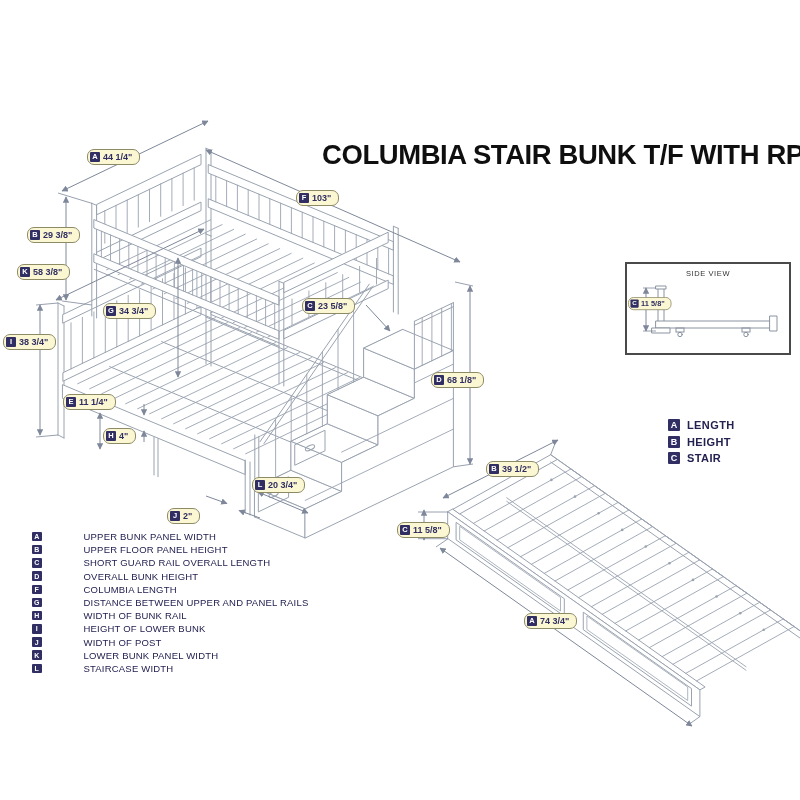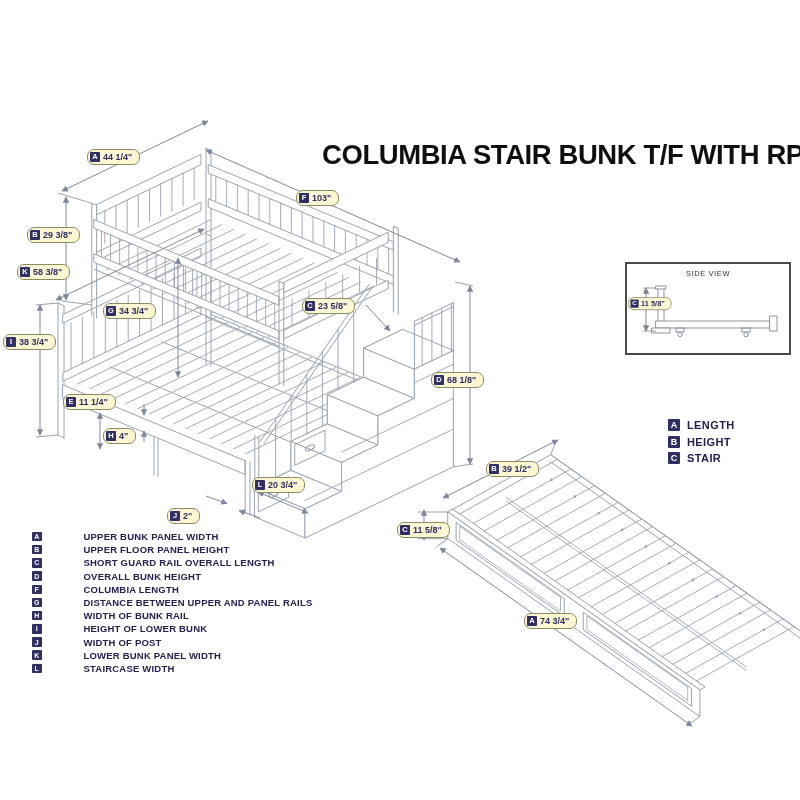--- a/index.html
+++ b/index.html
@@ -24,21 +24,21 @@
   .axis-row{display:flex;align-items:center;gap:7px;margin-bottom:4.5px;}
   .axis-row .bdg{width:12px;height:12px;background:#312e63;color:#fff;font-size:9px;
                  font-weight:bold;display:flex;align-items:center;justify-content:center;
                  border-radius:1px;}
   .axis-row .lbl{font-size:11px;font-weight:bold;color:#232150;letter-spacing:.4px;}
   .legend{position:absolute;left:32px;top:531px;z-index:5;}
   .legend-row{display:flex;align-items:center;gap:6px;margin-bottom:2.2px;}
   .legend-row .bdg{width:9.5px;height:9.5px;min-width:9.5px;background:#312e63;color:#fff;
                    font-size:7px;font-weight:bold;display:flex;align-items:center;
                    justify-content:center;border-radius:1px;}
-  .legend-row .lbl{font-size:9.5px;font-weight:bold;color:#232150;letter-spacing:.2px;
+  .legend-row .lbl{font-size:9.5px;font-weight:normal;color:#232150;letter-spacing:.2px;
                    white-space:nowrap;padding-left:36px;}
 </style>
 </head>
 <body>
 
 <div id="canvas">
 
 <svg id="art" width="800" height="800" viewBox="0 0 800 800">
   <defs>
     <marker id="ar" viewBox="0 0 10 10" refX="9" refY="5" markerWidth="6.5" markerHeight="6.5" orient="auto-start-reverse">

